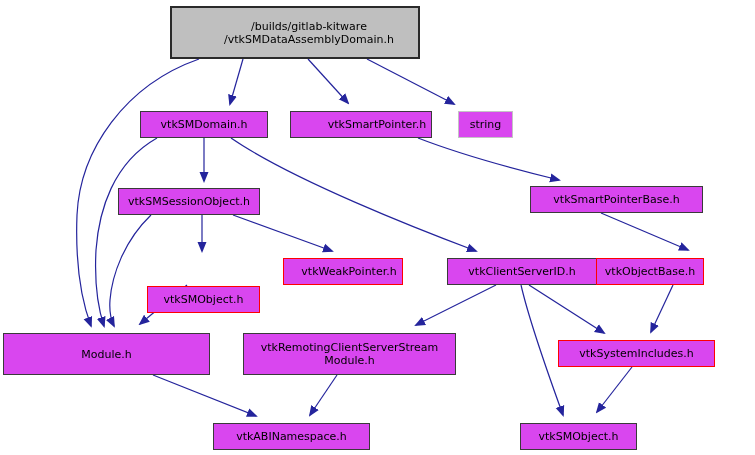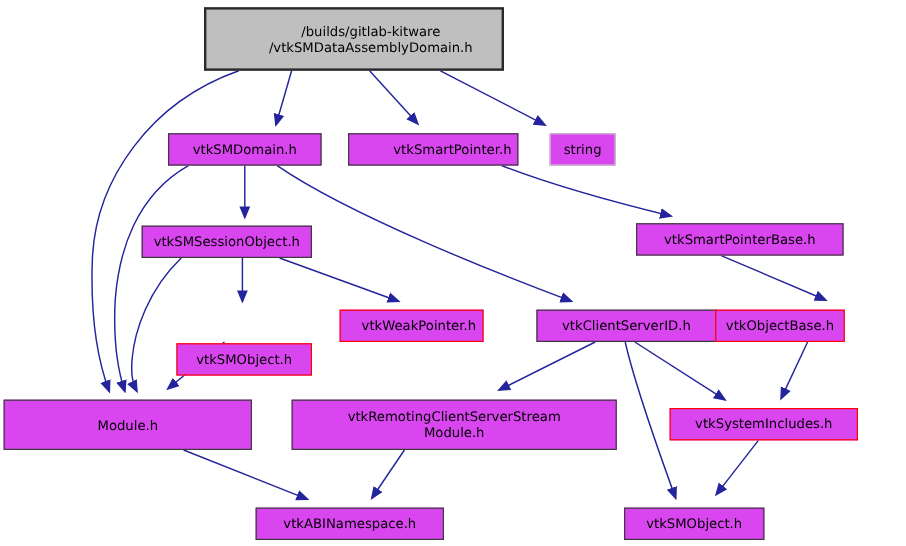--- a/index.html
+++ b/index.html
@@ -95,21 +95,21 @@
     </div>
     <div class="node " style="left: 447px; top: 258px; width: 150px; height: 27px;">
       <span>vtkClientServerID.h</span>
     </div>
     <div class="node truncated" style="left: 596px; top: 258px; width: 108px; height: 27px;">
       <span>vtkObjectBase.h</span>
     </div>
     <div class="node " style="left: 3px; top: 333px; width: 207px; height: 42px;">
       <span>Module.h</span>
     </div>
-    <div class="node " style="left: 243px; top: 333px; width: 271px; height: 42px; text-align: center;">
+    <div class="node " style="left: 243px; top: 333px; width: 213px; height: 42px; text-align: center;">
       <span>vtkRemotingClientServerStream</span>
       <span>Module.h</span>
     </div>
     <div class="node truncated" style="left: 558px; top: 340px; width: 157px; height: 27px;">
       <span>vtkSystemIncludes.h</span>
     </div>
     <div class="node " style="left: 213px; top: 423px; width: 157px; height: 27px; align-items: center;">
       <span>vtkABINamespace.h</span>
     </div>
     <div class="node " style="left: 520px; top: 423px; width: 117px; height: 27px;">

